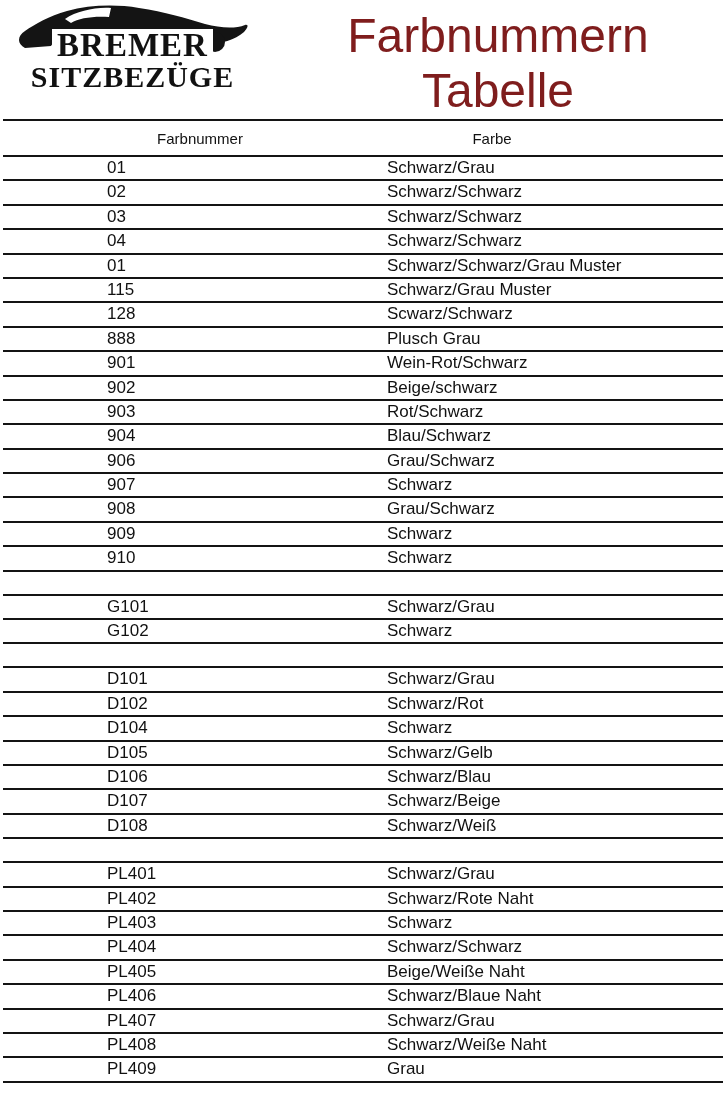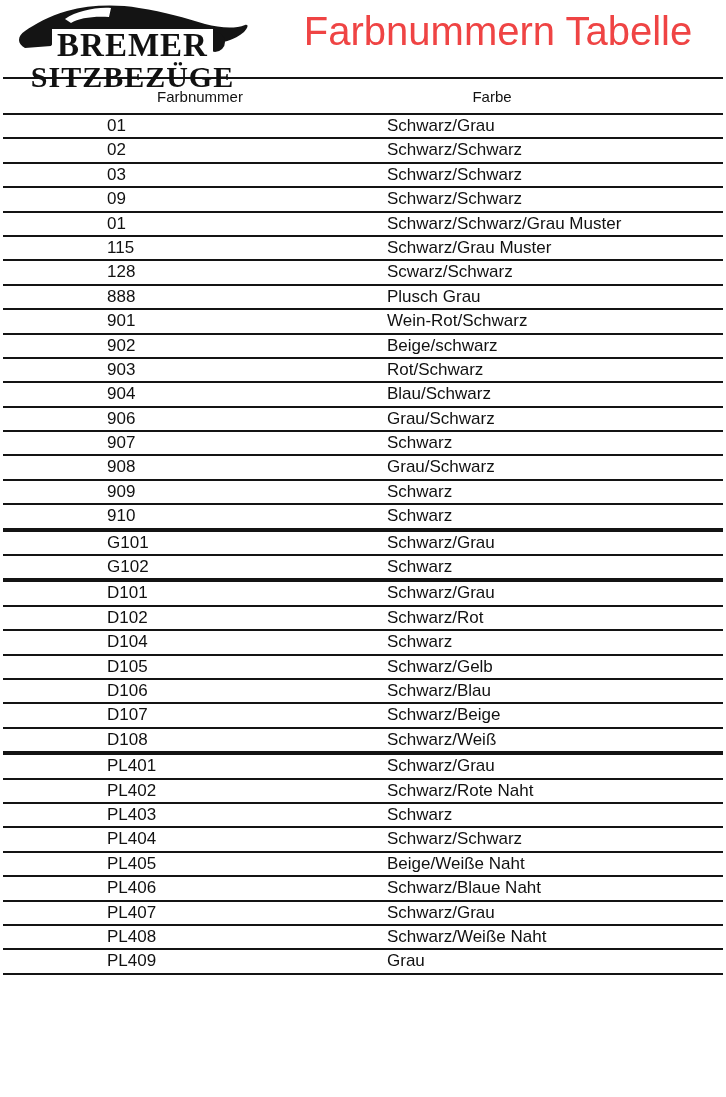--- a/index.html
+++ b/index.html
@@ -6,55 +6,55 @@
   body {
     width: 726px; height: 1097px;
     background: #ffffff;
     color: #111111;
     font-family: "Liberation Sans", sans-serif;
     position: relative;
     overflow: hidden;
   }
 
   
-  .header { position: relative; height: 77px; }
+  .header { position: relative; height: 119px; }
 
   .logo { position: absolute; left: 15px; top: 0; width: 235px; height: 100px; text-align: center; }
   .logo svg { position: absolute; left: 0; top: 2px; }
   .logo-line1 { position: absolute; top: 29px; left: 0; right: 0; z-index: 2; }
   .logo-line1 span {
     display: inline-block; background: #ffffff; padding: 0 5px;
     font-family: "Liberation Serif", serif; font-weight: bold;
     font-size: 33px; line-height: 1; letter-spacing: 1px;
   }
   .logo-line2 {
     position: absolute; top: 62px; left: 0; right: 0; z-index: 2;
     font-family: "Liberation Serif", serif; font-weight: bold;
     font-size: 30px; line-height: 1; letter-spacing: 1px;
   }
 
   .title {
     position: absolute; left: 270px; top: 8px; width: 456px;
-    text-align: center; font-size: 40px; line-height: 1.15; color: #ef4444;
+    text-align: center; font-size: 48px; line-height: 1.15; color: #7f1d1d;
   }
 
   
   .table { margin: 0 3px; }
 
   .thead {
     display: flex; align-items: center;
     height: 34px;
     border-top: 2px solid #141414;
     border-bottom: 2px solid #141414;
     font-size: 15px;
   }
   .th-nummer { width: 394px; text-align: center; }
   .th-farbe  { width: 190px; text-align: center; }
 
-  .section + .section { border-top: 2px solid #141414; text-decoration: underline; }
+  .section + .section { margin-top: 22px; border-top: 2px solid #141414; text-decoration: underline; }
 
   .row {
     position: relative;
     height: 22.4px;
     border-bottom: 2px solid #141414;
     font-size: 17px; line-height: 22px;
   }
   .cell-nummer { position: absolute; left: 104px; white-space: nowrap; }
   .cell-farbe  { position: absolute; left: 384px; white-space: nowrap; }
 </style>
@@ -95,21 +95,21 @@
         </div>
         <div class="row">
           <span class="cell-nummer">02</span>
           <span class="cell-farbe">Schwarz/Schwarz</span>
         </div>
         <div class="row">
           <span class="cell-nummer">03</span>
           <span class="cell-farbe">Schwarz/Schwarz</span>
         </div>
         <div class="row">
-          <span class="cell-nummer">09</span>
+          <span class="cell-nummer">04</span>
           <span class="cell-farbe">Schwarz/Schwarz</span>
         </div>
         <div class="row">
           <span class="cell-nummer">01</span>
           <span class="cell-farbe">Schwarz/Schwarz/Grau Muster</span>
         </div>
         <div class="row">
           <span class="cell-nummer">115</span>
           <span class="cell-farbe">Schwarz/Grau Muster</span>
         </div>

